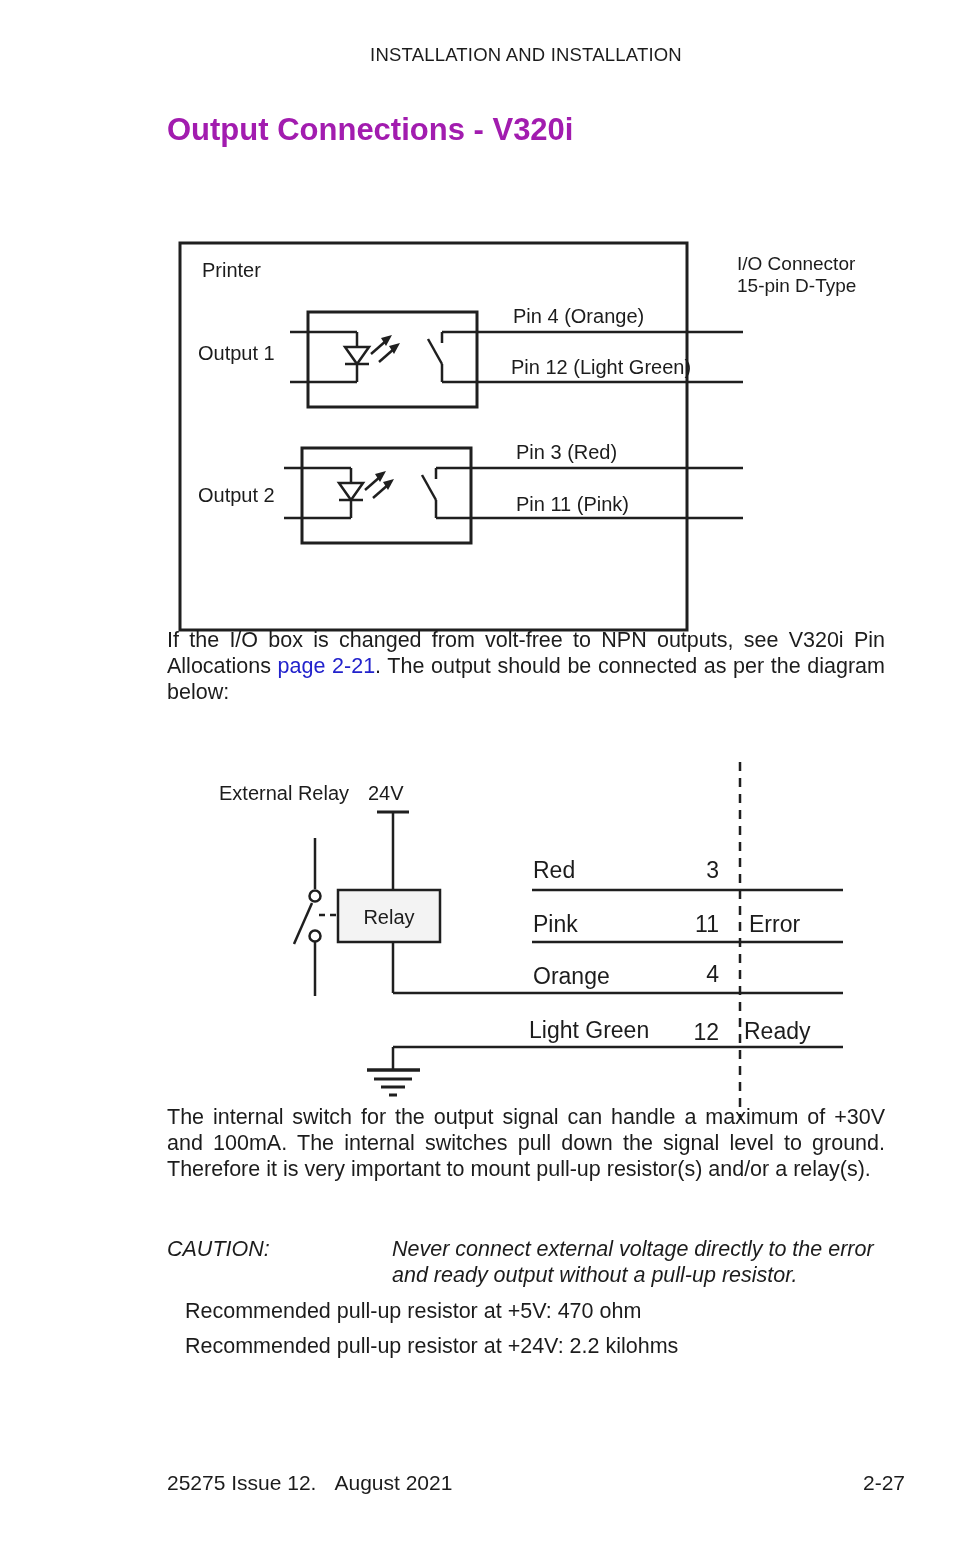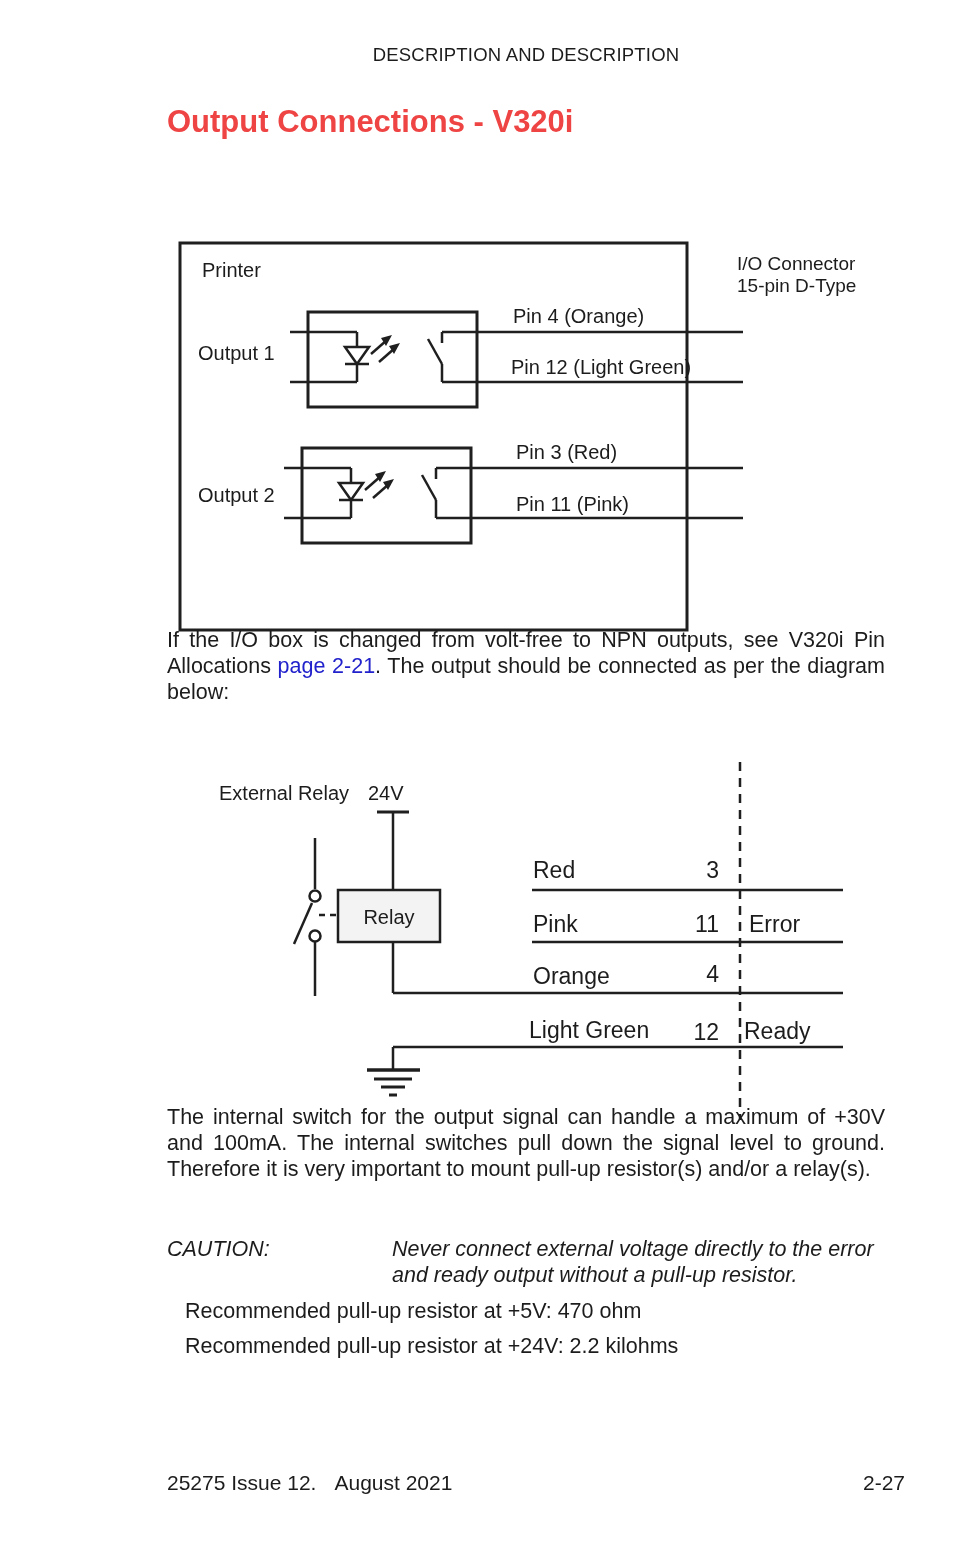--- a/index.html
+++ b/index.html
@@ -6,22 +6,22 @@
   .page{
     position:relative;width:953px;height:1549px;background:#ffffff;
     font-family:"Liberation Sans",sans-serif;color:#1c1c1c;overflow:hidden;
   }
   .abs{position:absolute;}
   .header{
     left:167px;top:44px;width:718px;text-align:center;
     font-size:18.5px;letter-spacing:0.2px;color:#1c1c1c;
   }
   .title{
-    left:167px;top:104px;width:718px;
-    font-size:31px;font-weight:bold;color:#ef4444;
+    left:167px;top:112px;width:718px;
+    font-size:31px;font-weight:bold;color:#a21caf;
   }
   .body-text{font-size:21.5px;line-height:26px;color:#1c1c1c;}
   .para{left:167px;width:718px;}
   .jline{text-align:justify;text-align-last:justify;}
   .jlast{text-align:left;}
   a.doclink{color:#2222cc;text-decoration:none;cursor:pointer;}
   .caution-label{left:167px;width:220px;font-style:italic;}
   .caution-text{left:392px;width:505px;font-style:italic;}
   .rec{left:167px;width:718px;margin-left:18px;}
   .footer-left{left:167px;top:1471px;font-size:21px;}
@@ -35,21 +35,21 @@
   .wlab{font-size:23px;}
   .wire{stroke:#1f1f1f;stroke-width:2.5;fill:none;}
   .wire3{stroke:#1f1f1f;stroke-width:3;fill:none;}
   .boxline{stroke:#1f1f1f;stroke-width:3;fill:none;}
 </style>
 </head>
 <body>
 
 <div class="page">
 
-  <div class="abs header">DESCRIPTION AND DESCRIPTION</div>
+  <div class="abs header">INSTALLATION AND INSTALLATION</div>
 
   <div class="abs title">Output Connections - V320i</div>
 
 
   <svg class="abs" style="left:160px;top:235px;" width="790" height="405" viewBox="160 235 790 405">
 
     <rect x="180" y="243" width="507" height="387" class="boxline"></rect>
     <text x="202" y="277" class="d1t">Printer</text>
 
     <text x="737" y="270" class="conn">I/O Connector</text>

